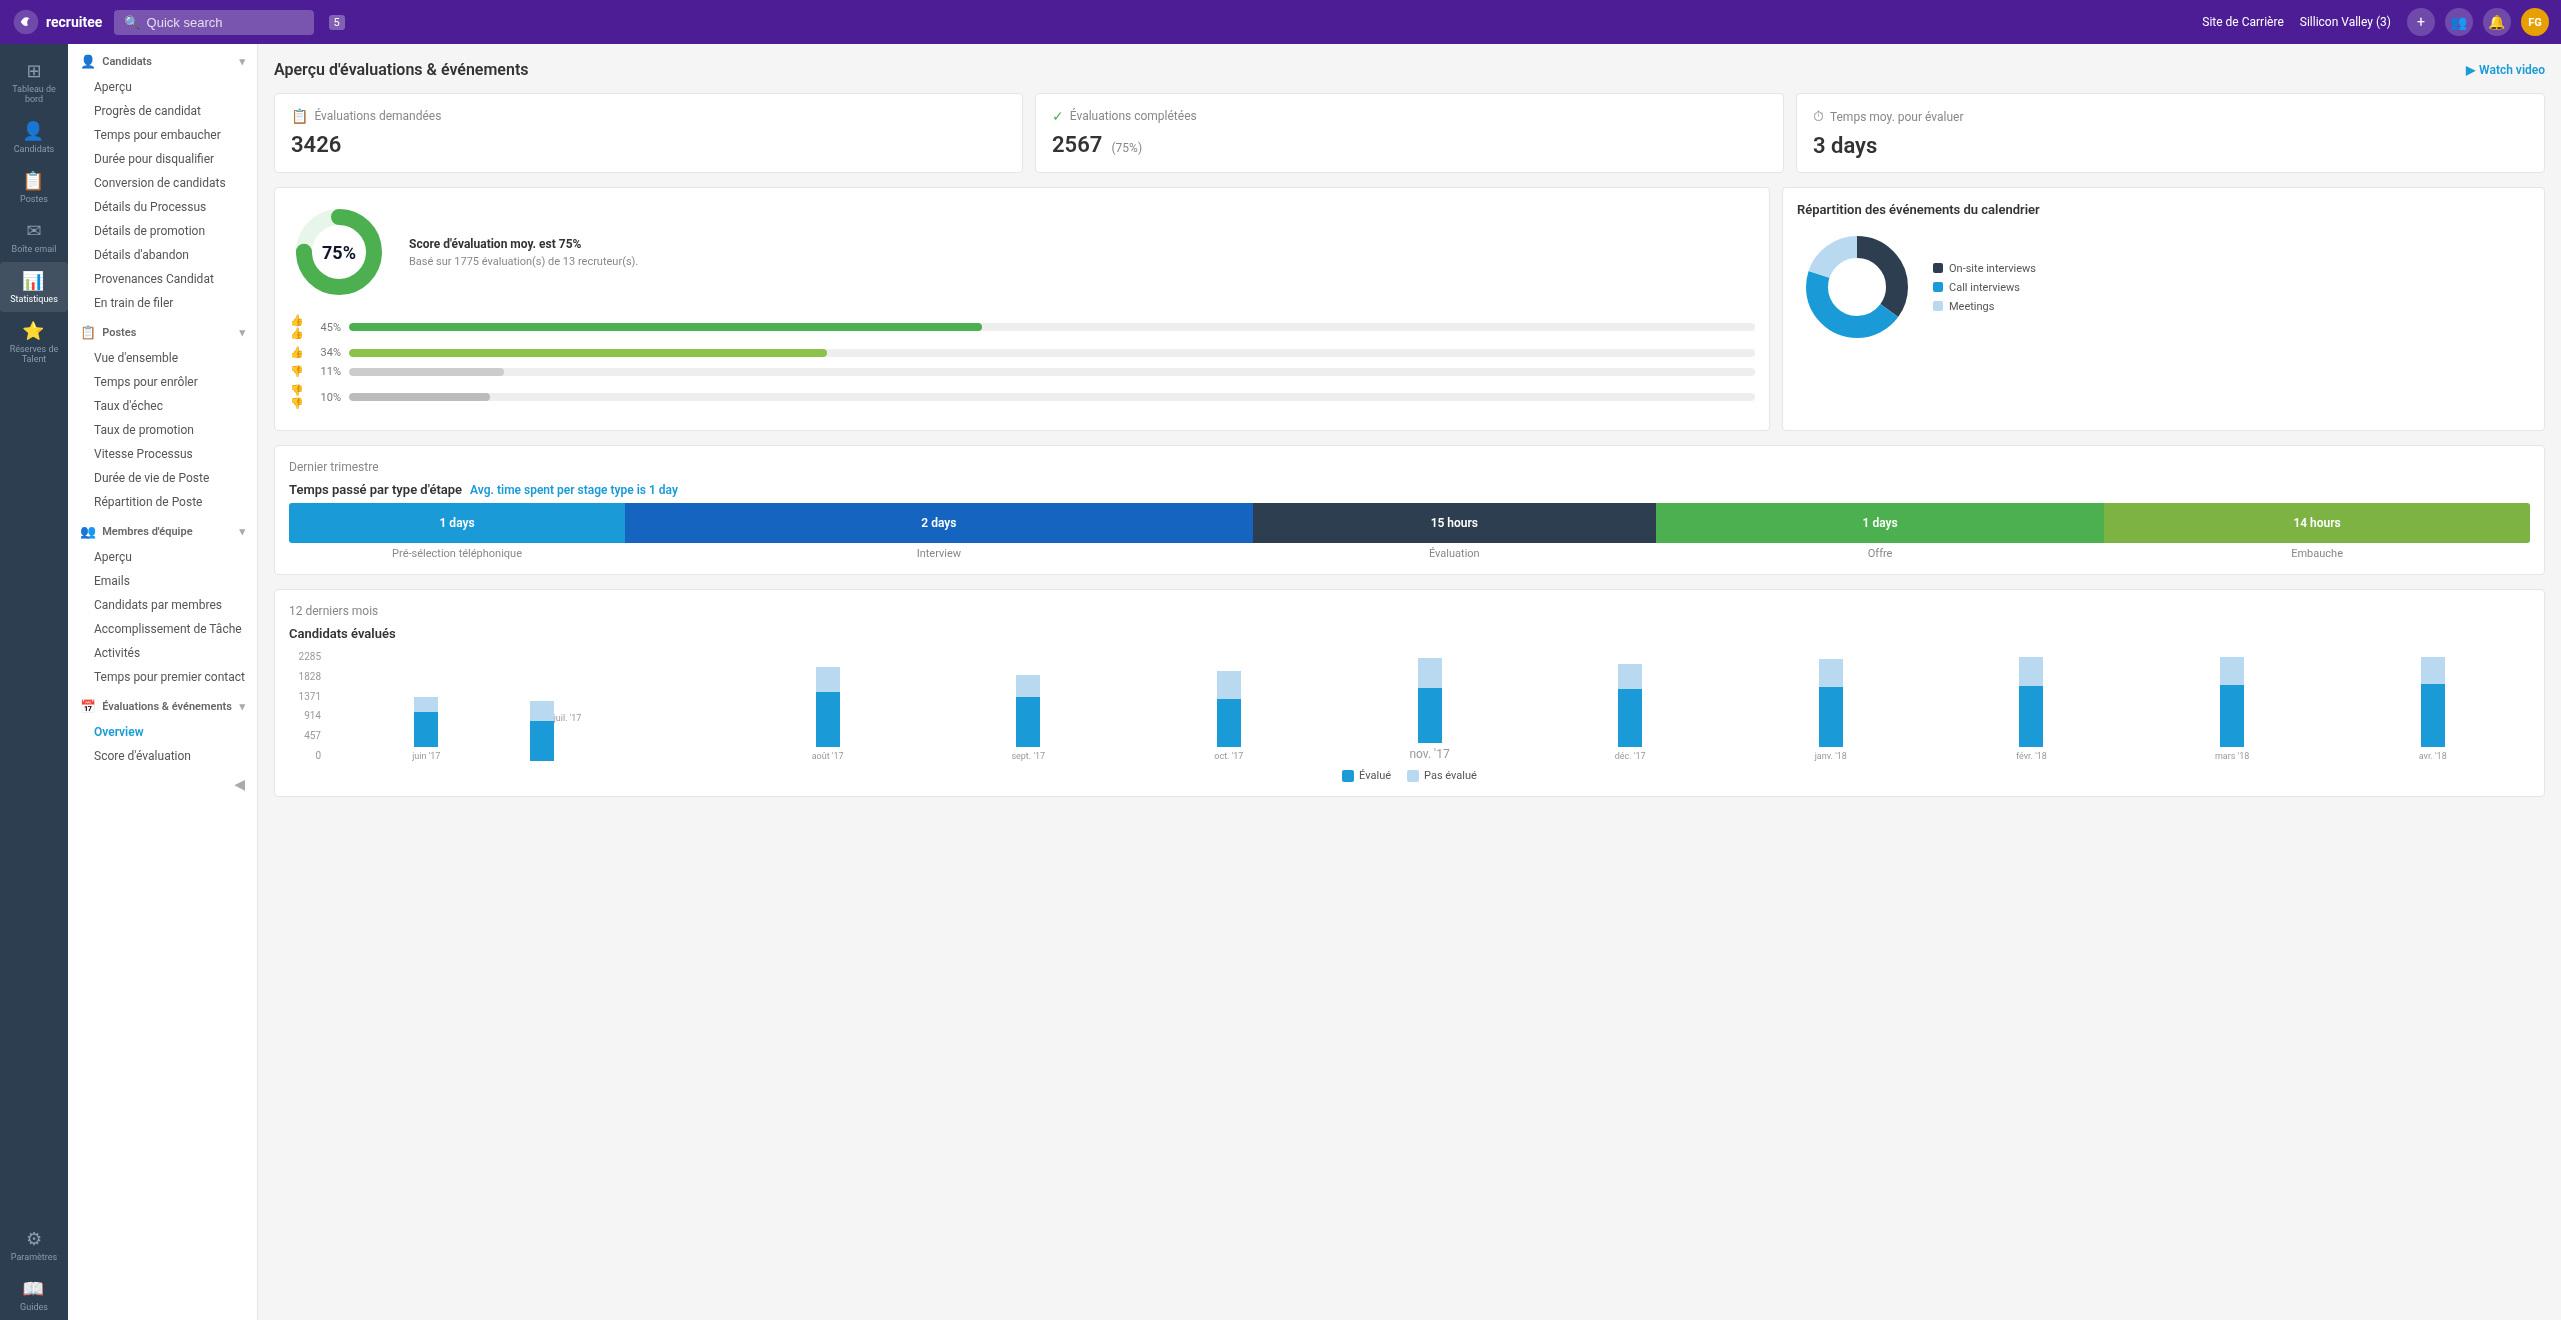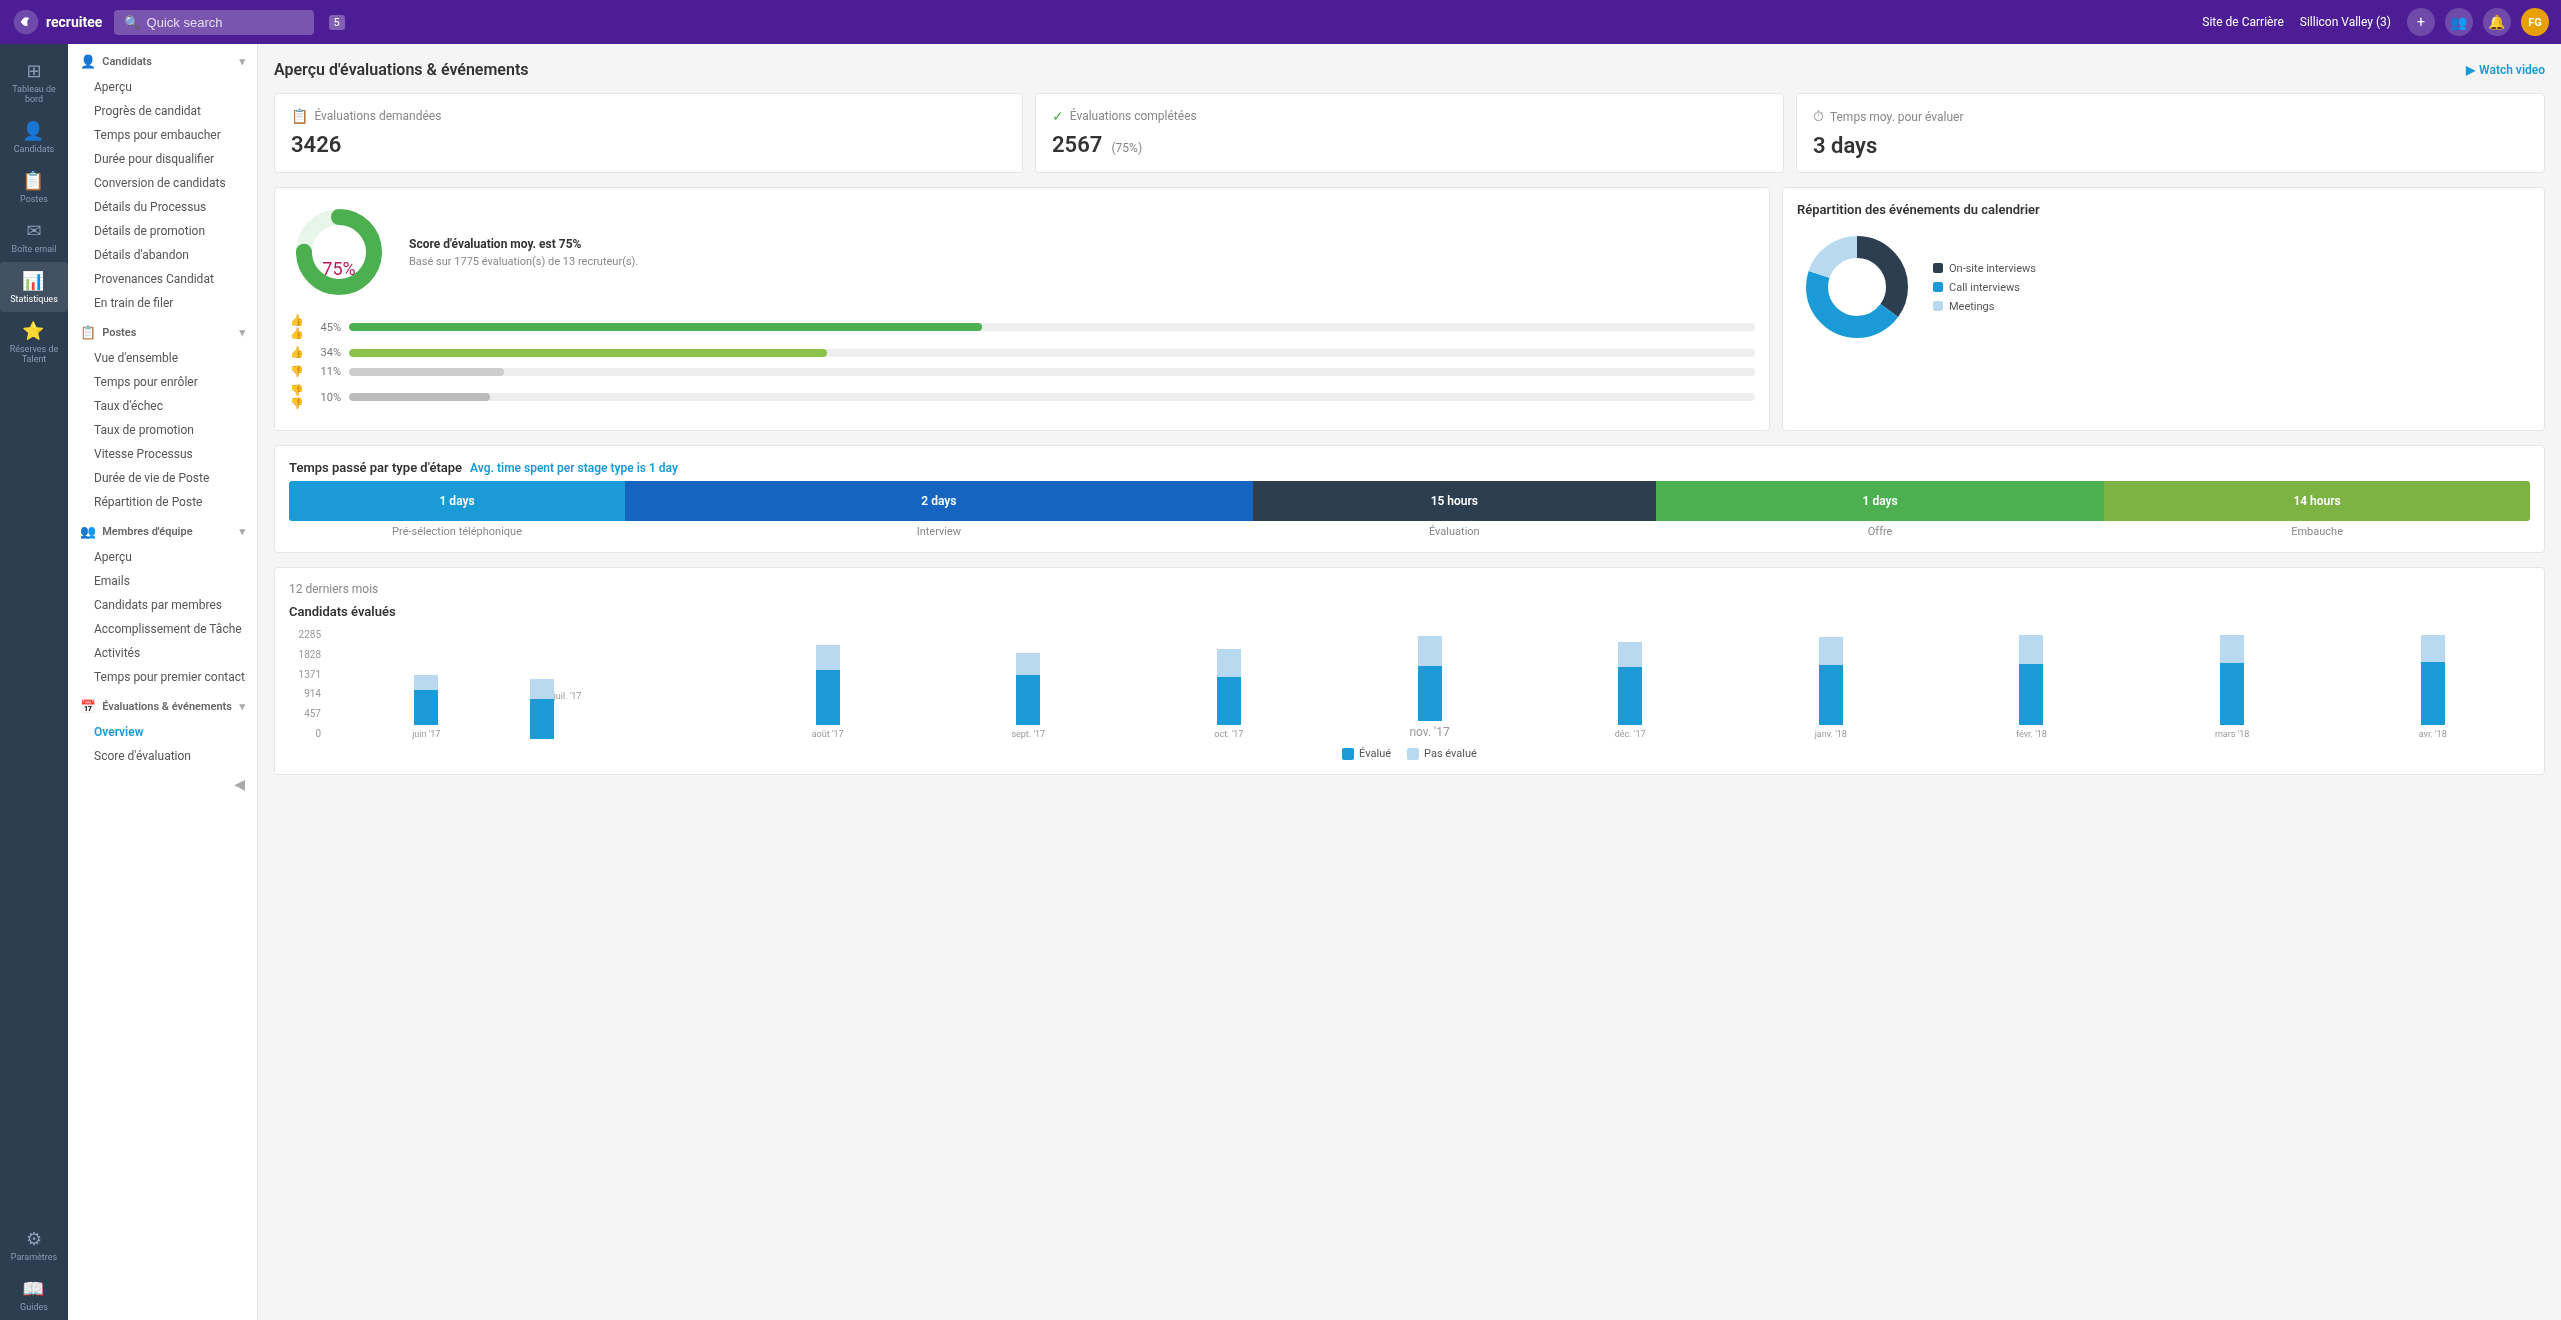--- a/index.html
+++ b/index.html
@@ -124,21 +124,21 @@
 
     .chart-title { font-size: 13px; font-weight: 600; color: #333; margin-bottom: 10px; }
 
     
     .donut-section {
       display: flex; align-items: center; gap: 20px;
     }
     .donut-wrap { position: relative; width: 100px; height: 100px; }
     .donut-center {
       position: absolute; top: 50%; left: 50%; transform: translate(-50%,-50%);
-      font-size: 18px; font-weight: 400; color: #be185d; margin-top: 16px;
+      font-size: 18px; font-weight: 700; color: #0f172a;
     }
     .score-desc { font-size: 12px; color: #555; }
     .score-desc strong { color: #333; }
 
     
     .rating-bars { margin-top: 12px; }
     .rating-row {
       display: flex; align-items: center; gap: 8px; margin-bottom: 6px; font-size: 12px; color: #555;
     }
     .rating-icon { width: 16px; text-align: center; }
@@ -437,20 +437,21 @@
             <div class="legend-item">
               <div class="legend-dot" style="background:#b8d9f0;"></div>
               <span>Meetings</span>
             </div>
           </div>
         </div>
       </div>
     </div>
 
     <div class="time-section">
+      <div class="period-label">Dernier trimestre</div>
       <div class="time-header">
         <span class="time-title">Temps passé par type d'étape</span>
         <span class="time-avg">
           <span>Avg. time spent per stage type is</span>
           <span style="color:#1a9bd7;font-weight:600;">1 day</span>
         </span>
       </div>
 
       <div class="stage-bars">
         <div class="stage-bar" style="flex:15;background:#1a9bd7;">

